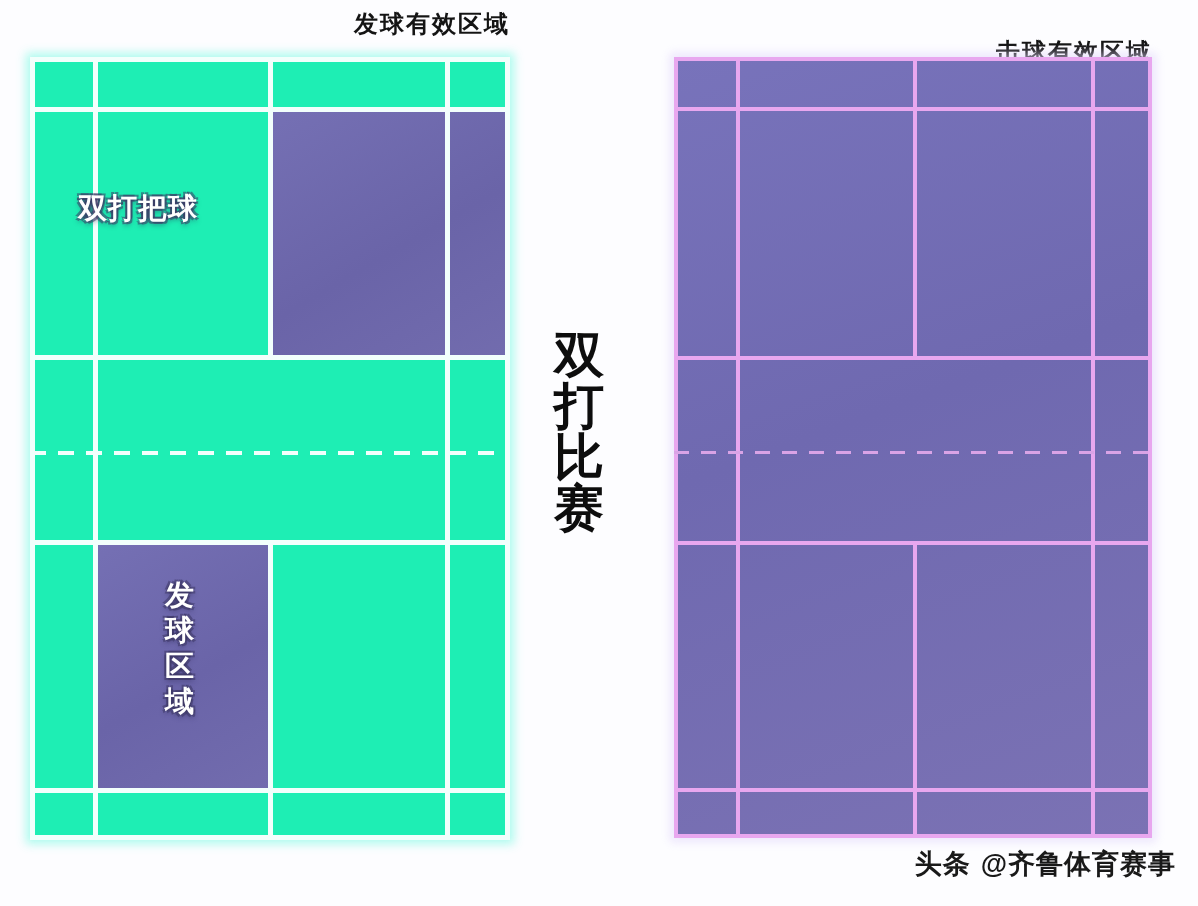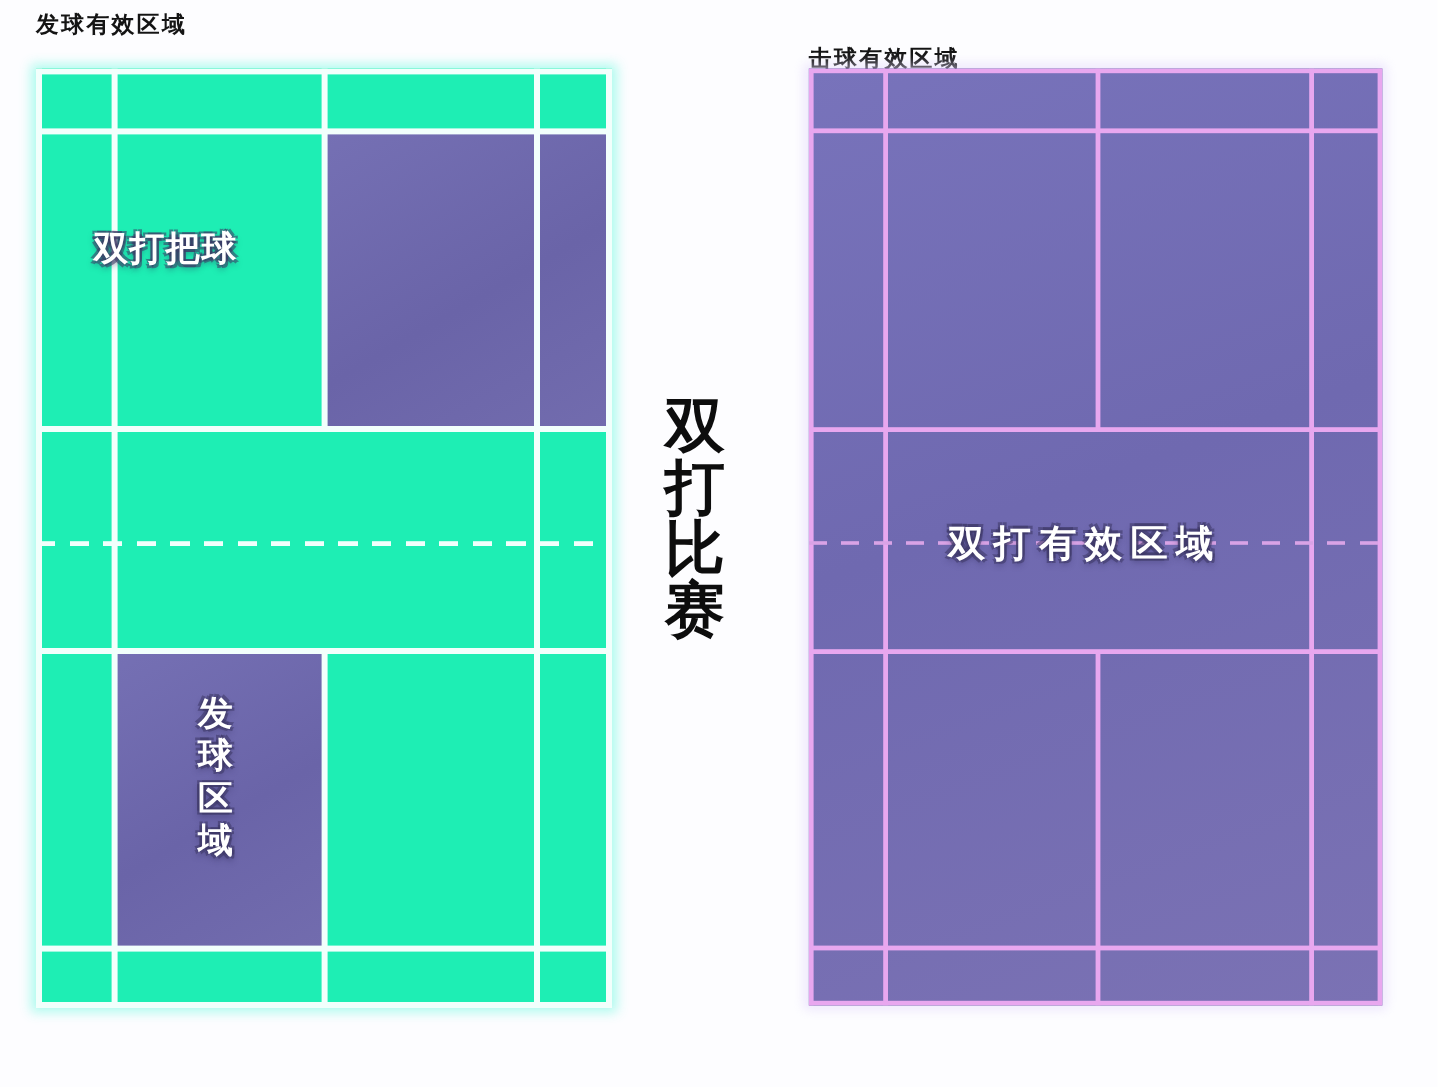--- a/index.html
+++ b/index.html
@@ -14,26 +14,26 @@
   #stage {
     position: relative;
     width: 1198px;
     height: 906px;
     background: #fdfdff;
   }
 
   
   .diagram-title {
     position: absolute;
-    font-size: 19px;
+    font-size: 24px;
     font-weight: bold;
     color: #141414;
     letter-spacing: 2px;
     white-space: nowrap;
-    text-align: left;
+    text-align: right;
   }
   #title-left  { left: 30px;  top: 8px;  width: 480px; }
   #title-right { left: 674px; top: 8px;  width: 478px; margin-top: 28px; }
 
   
   #center-caption {
     position: absolute;
     left: 548px;
     top: 330px;
     width: 62px;
@@ -203,17 +203,19 @@
 
     <div class="pline h" style="left:0px; top:0px;   width:478px;"></div>
     <div class="pline h" style="left:0px; top:50px;  width:478px;"></div>
     <div class="pline h" style="left:0px; top:299px; width:478px;"></div>
     <div class="pline h" style="left:0px; top:484px; width:478px;"></div>
     <div class="pline h" style="left:0px; top:731px; width:478px;"></div>
     <div class="pline h" style="left:0px; top:777px; width:478px;"></div>
 
     <div class="dashline-p" style="left:0px; top:394px; width:478px;"></div>
 
-    <div class="zone-label" id="label-valid-area" style="left:116px; top:375px;">双打有效区域</div>
-  </div>
-
+  </div>
+
+  <div id="watermark">
+    <span class="wm-prefix">头条</span><span>@齐鲁体育赛事</span>
+  </div>
 
 </div>
 
 </body></html>

